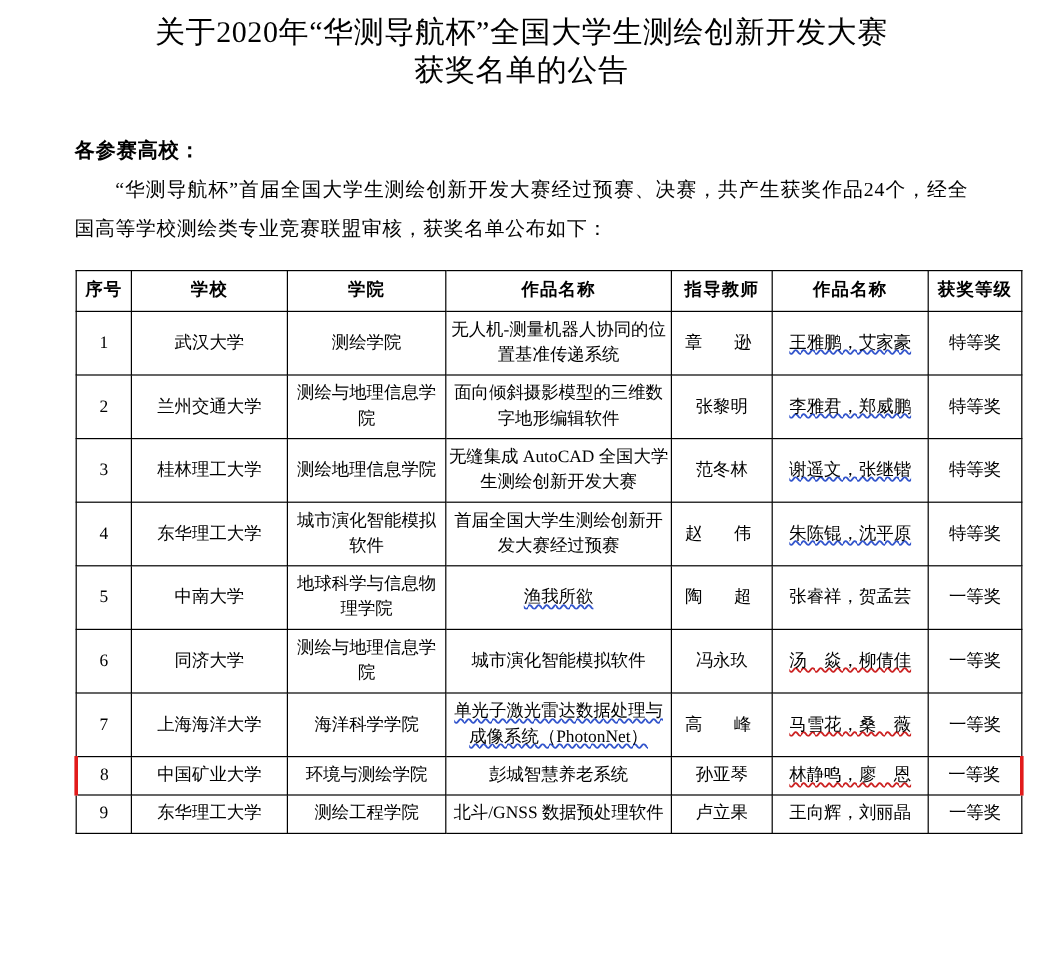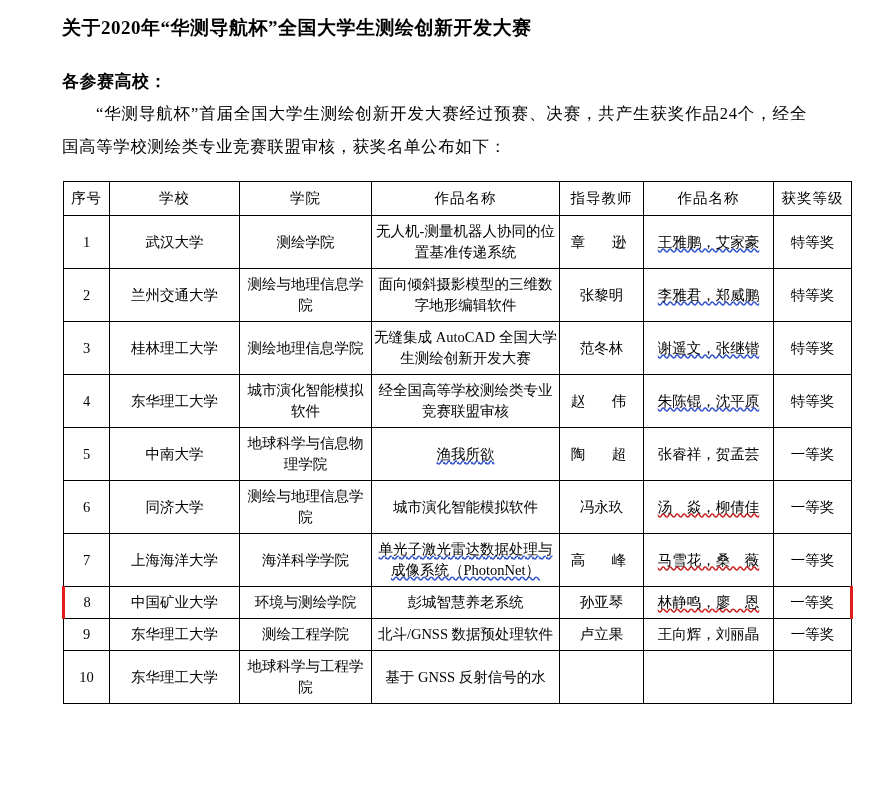--- a/index.html
+++ b/index.html
@@ -15,35 +15,36 @@
     overflow: hidden;
   }
   .page {
     position: relative;
     width: 869px;
     height: 799px;
     box-sizing: border-box;
     padding: 0 62px;
   }
   .doc-title {
+    text-align: center;
     font-family: "Liberation Serif", serif;
-    font-weight: bold;
-    font-size: 19px;
+    font-weight: normal;
+    font-size: 25px;
     line-height: 32px;
     letter-spacing: 0.5px;
     margin-top: 12px;
     margin-bottom: 0;
   }
   .doc-title .line2 {
     display: block;
   }
   .salutation {
     font-weight: bold;
     font-size: 17px;
-    margin-top: 26px;
+    margin-top: 38px;
     margin-bottom: 4px;
     letter-spacing: 0.5px;
   }
   .body-para {
     font-size: 16.5px;
     line-height: 33px;
     letter-spacing: 0.6px;
     text-align: justify;
     margin: 0;
   }
@@ -62,21 +63,21 @@
   table.award-table th {
     border: 1px solid #000000;
     text-align: center;
     vertical-align: middle;
     padding: 5px 2px;
     line-height: 21px;
     font-weight: normal;
     font-family: "Liberation Serif", serif;
   }
   table.award-table thead td {
-    font-weight: normal;
+    font-weight: bold;
     padding: 6px 2px;
     letter-spacing: 1px;
   }
   col.c-no      { width: 46px; }
   col.c-school  { width: 130px; }
   col.c-college { width: 132px; }
   col.c-work    { width: 188px; }
   col.c-teacher { width: 84px; }
   col.c-players { width: 130px; }
   col.c-level   { width: 78px; }
@@ -108,20 +109,21 @@
     overflow: hidden;
   }
 </style>
 </head>
 <body>
 
 <div class="page">
 
   <h1 class="doc-title">
     <span>关于2020年“华测导航杯”全国大学生测绘创新开发大赛</span>
+    <span class="line2">获奖名单的公告</span>
   </h1>
 
   <div class="salutation">各参赛高校：</div>
 
   <p class="body-para"><span class="indent"></span><span>“华测导航杯”首届全国大学生测绘创新开发大赛经过预赛、决赛，共产生获奖作品24个，经全国高等学校测绘类专业竞赛联盟审核，获奖名单公布如下：</span></p>
 
   <table class="award-table">
     <colgroup>
       <col class="c-no">
         <col class="c-school">
@@ -167,21 +169,21 @@
         <td>测绘地理信息学院</td>
         <td>无缝集成 AutoCAD 全国大学生测绘创新开发大赛</td>
         <td>范冬林</td>
         <td class="u-wavy">谢遥文，张继锴</td>
         <td>特等奖</td>
       </tr>
       <tr>
         <td>4</td>
         <td>东华理工大学</td>
         <td>城市演化智能模拟软件</td>
-        <td>经全国高等学校测绘类专业竞赛联盟审核</td>
+        <td>首届全国大学生测绘创新开发大赛经过预赛</td>
         <td class="spaced-name">赵　伟</td>
         <td class="u-wavy">朱陈锟，沈平原</td>
         <td>特等奖</td>
       </tr>
       <tr>
         <td>5</td>
         <td>中南大学</td>
         <td>地球科学与信息物理学院</td>
         <td class="u-wavy">渔我所欲</td>
         <td class="spaced-name">陶　超</td>
@@ -217,25 +219,16 @@
       </tr>
       <tr>
         <td>9</td>
         <td>东华理工大学</td>
         <td>测绘工程学院</td>
         <td>北斗/GNSS 数据预处理软件</td>
         <td>卢立果</td>
         <td>王向辉，刘丽晶</td>
         <td>一等奖</td>
       </tr>
-      <tr class="cut-row">
-        <td>10</td>
-        <td>东华理工大学</td>
-        <td>地球科学与工程学院</td>
-        <td>基于 GNSS 反射信号的水</td>
-        <td></td>
-        <td></td>
-        <td></td>
-      </tr>
     </tbody>
   </table>
 
 </div>
 
 </body></html>

